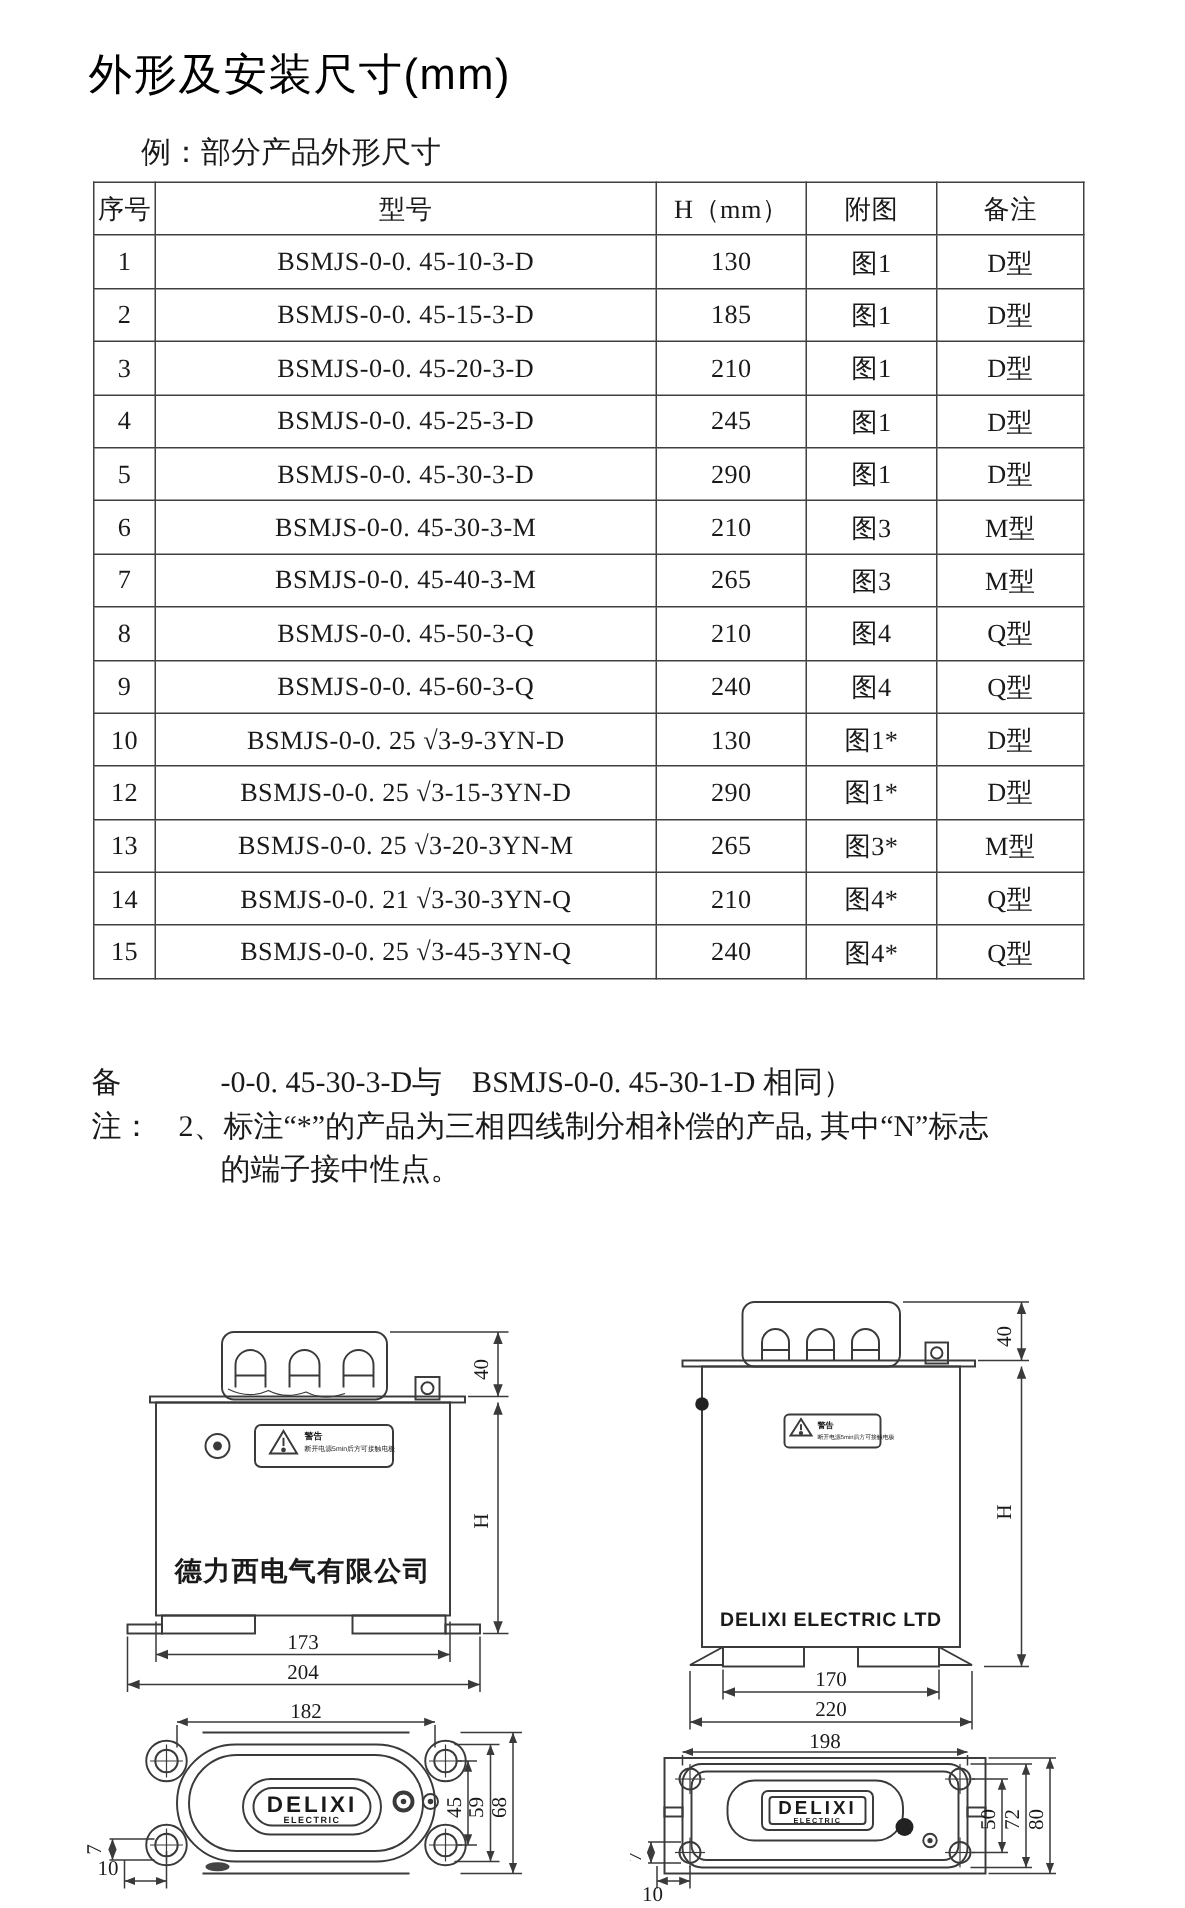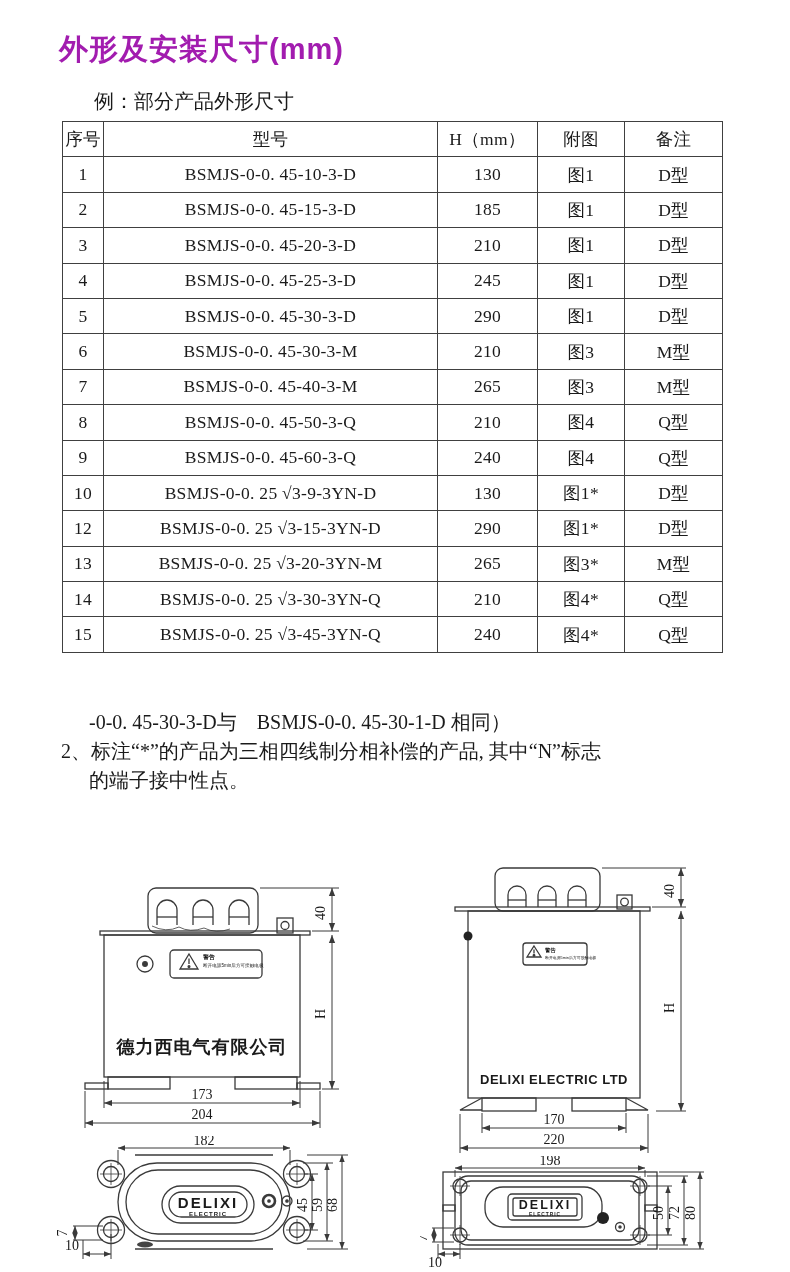--- a/index.html
+++ b/index.html
@@ -4,21 +4,21 @@
 <style>
   * { box-sizing: border-box; }
   html,body { margin:0; padding:0; }
   body {
     width:790px; height:1272px; position:relative; background:#fff;
     font-family:"Liberation Serif","DejaVu Serif",serif; color:#1a1a1a; overflow:hidden;
   }
   .title {
     position:absolute; left:59px; top:30px;
     font-family:"Liberation Sans","DejaVu Sans",sans-serif;
-    font-weight:bold; font-size:29px; color:#a21caf; letter-spacing:1px;
+    font-weight:normal; font-size:29px; color:#000000; letter-spacing:1px;
   }
   .subtitle { position:absolute; left:94px; top:88px; font-size:20px; }
   table.spec {
     position:absolute; left:62px; top:121px; width:660px;
     border-collapse:collapse; table-layout:fixed;
   }
   table.spec th, table.spec td {
     border:1px solid #404040; text-align:center; font-weight:normal;
     font-size:17.5px; height:35.4px; padding:0; letter-spacing:.3px;
     overflow:hidden; white-space:nowrap;
@@ -162,37 +162,38 @@
       <tr>
         <td>13</td>
         <td>BSMJS-0-0. 25 √3-20-3YN-M</td>
         <td>265</td>
         <td>图3*</td>
         <td>M型</td>
       </tr>
 
       <tr>
         <td>14</td>
-        <td>BSMJS-0-0. 25 √3-30-3YN-Q</td>
+        <td>BSMJS-0-0. 21 √3-30-3YN-Q</td>
         <td>210</td>
         <td>图4*</td>
         <td>Q型</td>
       </tr>
 
       <tr>
         <td>15</td>
         <td>BSMJS-0-0. 25 √3-45-3YN-Q</td>
         <td>240</td>
         <td>图4*</td>
         <td>Q型</td>
       </tr>
     </tbody>
 </table>
 
 <div class="notes">
+  <div class="notes-label">备注：</div>
   <div class="notes-body">
     <div class="cont">-0-0. 45-30-3-D与　BSMJS-0-0. 45-30-1-D 相同）</div>
     <div>2、标注“*”的产品为三相四线制分相补偿的产品, 其中“N”标志</div>
     <div class="cont">的端子接中性点。</div>
   </div>
 </div>
 
 <svg id="lf" class="drawing" width="350" height="280" viewBox="0 0 350 280">
   <defs>
     <marker id="a1" viewBox="0 0 10 10" markerWidth="9" markerHeight="9" refX="9" refY="5" orient="auto-start-reverse">

